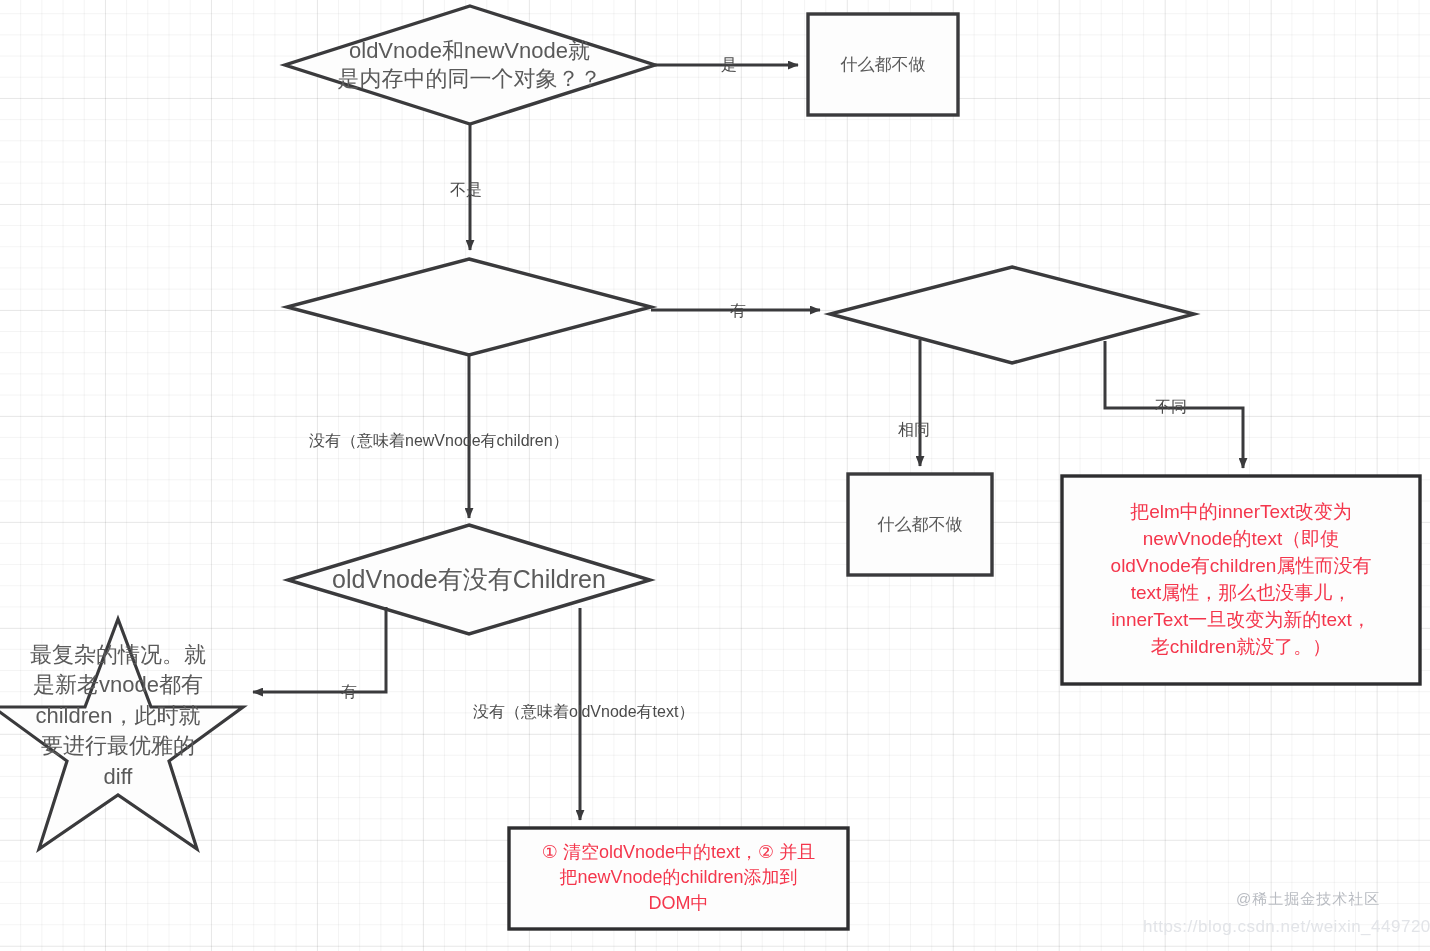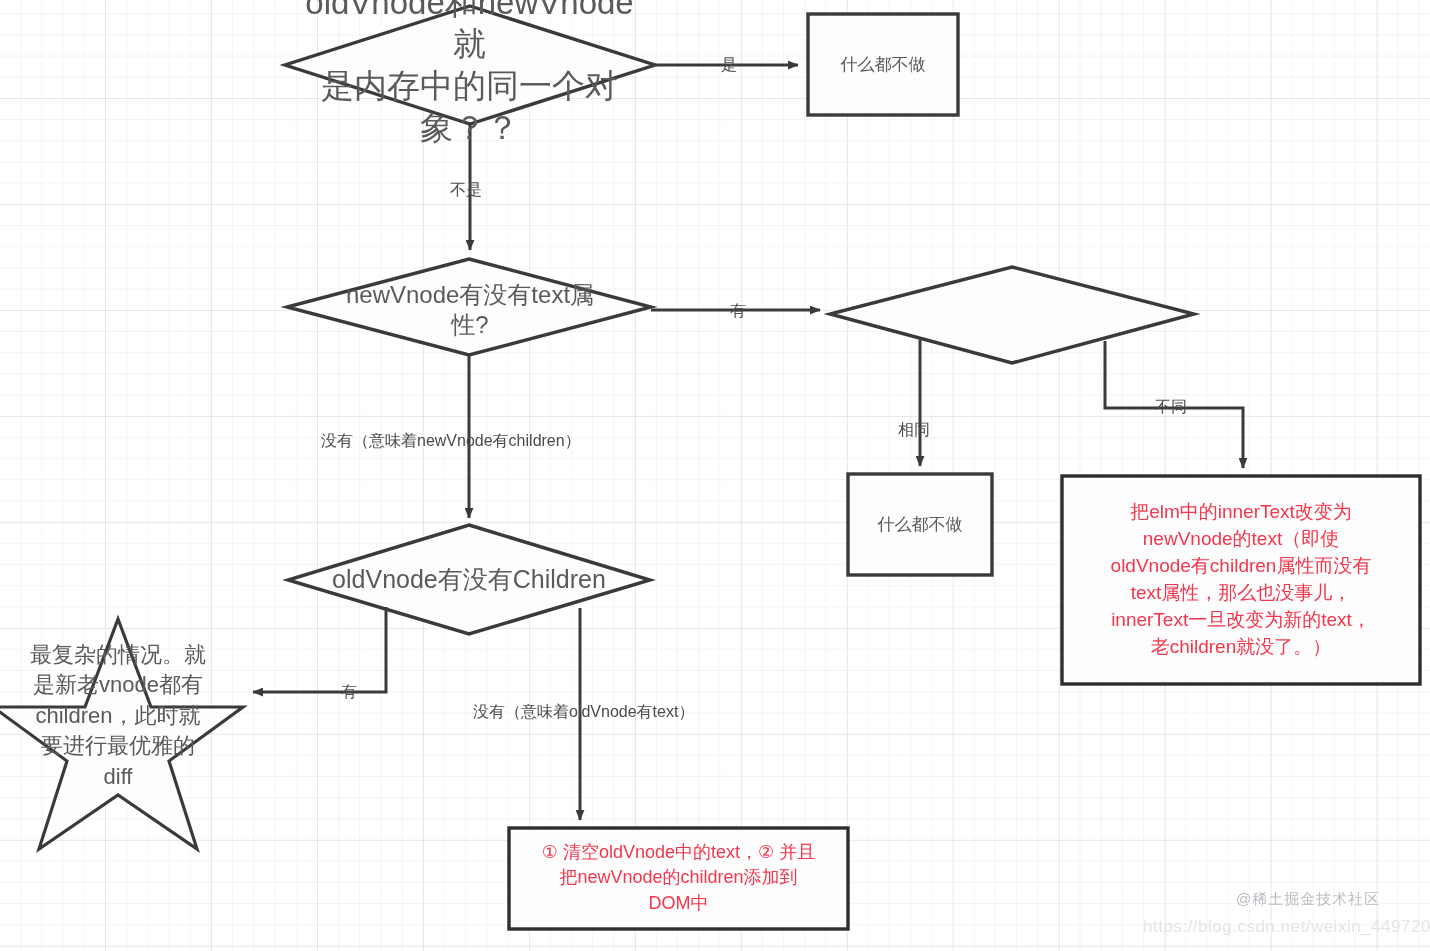--- a/index.html
+++ b/index.html
@@ -116,27 +116,25 @@
 
     <path d="M386,607 L386,692 L253,692" fill="none" stroke="#3a3a3c" stroke-width="3" marker-end="url(#arrowhead)"></path>
 
     <path d="M580,608 L580,820" fill="none" stroke="#3a3a3c" stroke-width="3" marker-end="url(#arrowhead)"></path>
 
     <polygon points="118,619 151,707 243,707 169,761 197,849 118,795 39,849 67,761 -7,707 85,707" fill="#fdfdfd" stroke="#3a3a3c" stroke-width="3.2" stroke-linejoin="miter"></polygon>
 
     <rect x="509" y="828" width="339" height="101" fill="#fdfdfd" stroke="#2e2e30" stroke-width="3.4"></rect>
   </svg>
 
-  <div class="node-text" style="left:297px; top:33px; width:345px; height:64px; font-size:33px;">oldVnode和newVnode就
+  <div class="node-text" style="left:297px; top:33px; width:345px; height:64px; font-size:22px;">oldVnode和newVnode就
 是内存中的同一个对象？？</div>
 
   <div class="node-text" style="left:808px; top:14px; width:150px; height:101px; font-size:17px;">什么都不做</div>
 
-  <div class="node-text" style="left:300px; top:278px; width:340px; height:64px; font-size:24px;">newVnode有没有text属
-性?</div>
 
 
   <div class="node-text" style="left:848px; top:474px; width:144px; height:101px; font-size:17px;">什么都不做</div>
 
   <div class="node-text" style="left:288px; top:562px; width:362px; height:36px; font-size:25px;">oldVnode有没有Children</div>
 
   <div class="node-text red-text" style="left:1068px; top:484px; width:346px; height:192px; font-size:19px; line-height:1.42;">把elm中的innerText改变为
 newVnode的text（即使
 oldVnode有children属性而没有
 text属性，那么也没事儿，
@@ -152,21 +150,21 @@
   <div class="node-text red-text" style="left:512px; top:838px; width:333px; height:80px; font-size:18px; line-height:1.42;text-align:center;">① 清空oldVnode中的text，② 并且
 把newVnode的children添加到
 DOM中</div>
 
   <div class="edge-label" style="left:721px; top:55px;">是</div>
 
   <div class="edge-label" style="left:450px; top:180px;">不是</div>
 
   <div class="edge-label" style="left:730px; top:301px;">有</div>
 
-  <div class="edge-label" style="left:309px; top:431px;margin-left:12px;">没有（意味着newVnode有children）</div>
+  <div class="edge-label" style="left:309px; top:431px;">没有（意味着newVnode有children）</div>
 
   <div class="edge-label" style="left:898px; top:396px;margin-top:24px;">相同</div>
 
   <div class="edge-label" style="left:1155px; top:397px;">不同</div>
 
   <div class="edge-label" style="left:341px; top:682px;">有</div>
 
   <div class="edge-label" style="left:473px; top:702px;">没有（意味着oldVnode有text）</div>
 
   <div class="watermark-main" style="left:1236px; top:890px;">@稀土掘金技术社区</div>

